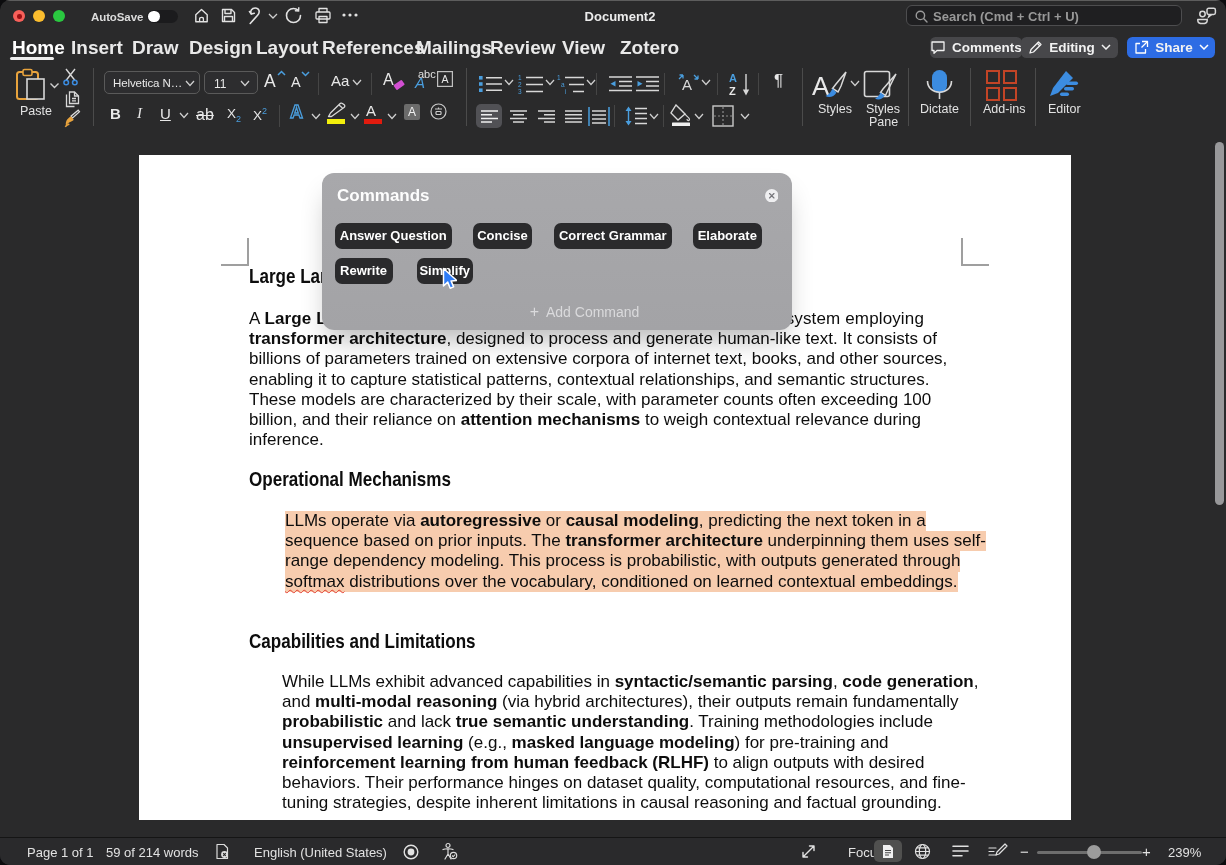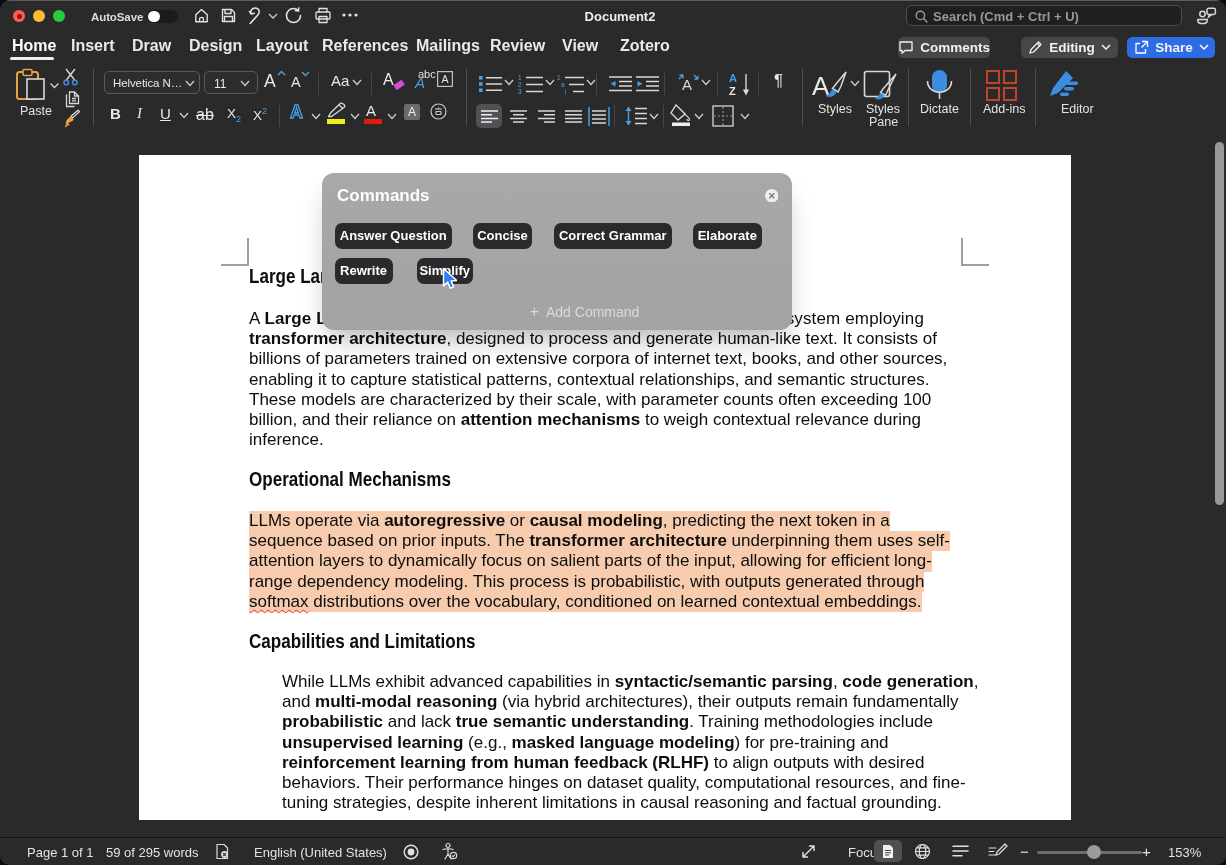--- a/index.html
+++ b/index.html
@@ -8,21 +8,21 @@
   
   #titlebar{left:0;top:0;width:1172px;height:32px;}
   .tl{width:12px;height:12px;border-radius:50%;top:10px;}
   #autosave{left:91px;top:10.5px;font-size:11.5px;font-weight:600;color:#dcdcdc;letter-spacing:-0.1px;}
   #toggle{left:147px;top:10px;width:31px;height:13px;border-radius:7px;background:#1b1b1d;}
   #toggle .knob{position:absolute;left:1px;top:0.7px;width:11.5px;height:11.5px;border-radius:50%;background:#fff;}
   #doctitle{left:0;top:9px;width:1240px;text-align:center;font-size:13px;font-weight:700;color:#ececec;}
   #search{left:906px;top:5px;width:276px;height:21px;border-radius:6px;background:#1f1f21;border:1px solid #4d4d4f;box-sizing:border-box;}
   #search .stext{position:absolute;left:26px;top:2.5px;font-size:13px;font-weight:600;color:#989898;}
   
-  .tab{top:4.5px;font-size:16px;font-weight:600;color:#e9e9e9;}
+  .tab{top:4.5px;font-size:19px;font-weight:600;color:#e9e9e9;}
   #homeunder{left:10px;top:25px;width:44px;height:2.5px;border-radius:2px;background:#ededed;}
   .tbtn{top:4.5px;height:21.5px;border-radius:5.5px;background:#47474a;color:#f2f2f2;font-size:13.5px;font-weight:600;display:flex;align-items:center;justify-content:center;gap:6px;}
   .vdiv{width:1px;background:#4b4b4b;}
   .rlabel{font-size:12.5px;color:#e3e3e3;}
   .combo{border:1px solid #5a5a5a;border-radius:5px;background:#2d2d2f;box-sizing:border-box;color:#e9e9e9;font-size:13px;}
   
   #docarea{left:0;top:137px;width:1226px;height:700px;background:#2a2a2b;overflow:hidden;}
   #page{position:absolute;left:139px;top:18px;width:932px;height:665px;background:#ffffff;}
   .mark{position:absolute;background:#9f9f9f;}
   .doc{position:absolute;left:110px;color:#0d0d0d;font-size:17px;line-height:20.2px;white-space:nowrap;}
@@ -105,21 +105,21 @@
   <div class="abs" id="homeunder"></div>
   <span class="abs tab" style="left:71px;">Insert</span>
   <span class="abs tab" style="left:132px;">Draw</span>
   <span class="abs tab" style="left:189px;">Design</span>
   <span class="abs tab" style="left:256px;">Layout</span>
   <span class="abs tab" style="left:322px;">References</span>
   <span class="abs tab" style="left:416px;">Mailings</span>
   <span class="abs tab" style="left:490px;">Review</span>
   <span class="abs tab" style="left:562px;">View</span>
   <span class="abs tab" style="left:620px;">Zotero</span>
-  <div class="abs tbtn" style="left:898px;width:92px;justify-content:space-between;">
+  <div class="abs tbtn" style="left:930px;width:92px;">
     <svg width="16" height="15" viewBox="0 0 16 15" fill="none" stroke="#f2f2f2" stroke-width="1.3" stroke-linejoin="round">
         <path d="M2 2 H14 V10.5 H7 L4 13.2 V10.5 H2 Z"></path>
       </svg>
     <span>Comments</span>
   </div>
   <div class="abs tbtn" style="left:1021px;width:97px;">
     <svg width="15" height="15" viewBox="0 0 15 15" fill="none" stroke="#f2f2f2" stroke-width="1.3">
         <path d="M2 13 L3 9.5 L10.5 2 L13 4.5 L5.5 12 Z" stroke-linejoin="round"></path>
         <line x1="9.3" y1="3.2" x2="11.8" y2="5.7"></line>
       </svg>
@@ -404,21 +404,21 @@
   <span class="abs rlabel" style="left:983px;top:38px;">Add-ins</span>
 
   <svg class="abs" style="left:1046px;top:5px;" width="34" height="33" viewBox="0 0 34 33">
     <path d="M20 2 L27 9 L12 24 L4 27 L7 19 Z" fill="#3c8ce0"></path>
     <path d="M22 14 H31 M19 19 H29 M16 24 H27" stroke="#3c8ce0" stroke-width="3.2" stroke-linecap="round" fill="none" visibility="hidden"></path>
     <rect x="20" y="12.5" width="12" height="3.4" rx="1.7" fill="#3c8ce0"></rect>
     <rect x="17" y="18" width="12" height="3.4" rx="1.7" fill="#3c8ce0" visibility="hidden"></rect>
     <rect x="18" y="18" width="10" height="3.4" rx="1.7" fill="#3c8ce0"></rect>
     <rect x="14" y="23.5" width="9" height="3.4" rx="1.7" fill="#3c8ce0"></rect>
   </svg>
-  <span class="abs rlabel" style="left:1048px;top:38px;margin-left:13px;">Editor</span>
+  <span class="abs rlabel" style="left:1048px;top:38px;">Editor</span>
 </div>
 
 <div class="abs" id="docarea">
   <div style="position:absolute;left:1214.5px;top:5px;width:9px;height:363px;border-radius:5px;background:#98989a;"></div>
   <div id="page">
 
     <div class="mark" style="left:82px;top:109px;width:28px;height:1.6px;"></div>
     <div class="mark" style="left:108.4px;top:83px;width:1.6px;height:27.6px;"></div>
     <div class="mark" style="left:822px;top:109px;width:28px;height:1.6px;"></div>
     <div class="mark" style="left:822px;top:83px;width:1.6px;height:27.6px;"></div>
@@ -428,24 +428,23 @@
     <div class="doc" style="top:154px;"><span style="letter-spacing:0.14px;">A <b>Large Language Model (LLM)</b> is an advanced artificial intelligence system employing</span><br>
 <b>transformer architecture</b>, designed to process and generate human-like text. It consists of<br>
 billions of parameters trained on extensive corpora of internet text, books, and other sources,<br>
 enabling it to capture statistical patterns, contextual relationships, and semantic structures.<br>
 These models are characterized by their scale, with parameter counts often exceeding 100<br>
 billion, and their reliance on <b>attention mechanisms</b> to weigh contextual relevance during<br>
 inference.</div>
 
     <div class="doc h" style="top:314px;">Operational Mechanisms</div>
 
-    <div class="doc" style="top:356px;">
+    <div class="doc" style="top:356px;margin-left:36px;">
       <div class="hl">LLMs operate via <b>autoregressive</b> or <b>causal modeling</b>, predicting the next token in a</div>
       <div class="hl">sequence based on prior inputs. The <b>transformer architecture</b> underpinning them uses self-</div>
-      <div class="hl">attention layers to dynamically focus on salient parts of the input, allowing for efficient long-</div>
       <div class="hl">range dependency modeling. This process is probabilistic, with outputs generated through</div>
       <div class="hl"><span class="sq">softmax</span> distributions over the vocabulary, conditioned on learned contextual embeddings.</div>
     </div>
 
     <div class="doc h" style="top:476px;">Capabilities and Limitations</div>
 
     <div class="doc" style="top:517px;margin-left:33px;">While LLMs exhibit advanced capabilities in <b>syntactic/semantic parsing</b>, <b>code generation</b>,<br>
 and <b>multi-modal reasoning</b> (via hybrid architectures), their outputs remain fundamentally<br>
 <b>probabilistic</b> and lack <b>true semantic understanding</b>. Training methodologies include<br>
 <b>unsupervised learning</b> (e.g., <b>masked language modeling</b>) for pre-training and<br>
@@ -469,21 +468,21 @@
   <div class="cmdbtn" style="left:94.5px;top:85px;width:56.5px;">Simplify</div>
   <div id="addcmd" style="top:130px;"><span style="font-size:16px;">+</span>&nbsp; Add Command</div>
 </div>
 
 <svg class="abs" style="left:441px;top:267px;" width="16" height="24" viewBox="0 0 16 24">
     <path d="M2.5 1.5 L2.5 19 L6.7 15.1 L9.2 21.3 L12.6 19.9 L10.1 13.9 L15.8 13.5 Z" fill="#2f7cf6" stroke="#fff" stroke-width="1.5" stroke-linejoin="round"></path>
   </svg>
 
 <div class="abs" id="statusbar">
   <span class="abs st" style="left:27px;">Page 1 of 1</span>
-  <span class="abs st" style="left:106px;">59 of 295 words</span>
+  <span class="abs st" style="left:106px;">59 of 214 words</span>
   <svg class="abs" style="left:214px;top:5px;" width="16" height="17" viewBox="0 0 16 17" fill="none" stroke="#dcdcdc" stroke-width="1.2">
       <path d="M3 1.5 H10 L13.5 5 V15.5 H3 Z" stroke-linejoin="round"></path>
       <circle cx="10.5" cy="11.5" r="3.4" fill="#dcdcdc" stroke="none"></circle>
       <path d="M9.2 10.2 L11.8 12.8 M11.8 10.2 L9.2 12.8" stroke="#262626" stroke-width="1.1"></path>
     </svg>
   <span class="abs st" style="left:254px;">English (United States)</span>
   <svg class="abs" style="left:403px;top:5.5px;" width="16" height="16" viewBox="0 0 16 16">
       <circle cx="8" cy="8" r="6.8" fill="none" stroke="#e2e2e2" stroke-width="1.4"></circle>
       <circle cx="8" cy="8" r="3.4" fill="#e2e2e2"></circle>
     </svg>
@@ -513,14 +512,14 @@
       <path d="M1 1.2 H16 M1 6 H16 M1 10.8 H10"></path>
     </svg>
   <svg class="abs" style="left:988px;top:5px;" width="20" height="16" viewBox="0 0 20 16" fill="none" stroke="#e0e0e0" stroke-width="1.2">
       <path d="M1 5 H8 M1 8.5 H6 M1 12 H8" stroke-linecap="round"></path>
       <path d="M17 1 L19 3 L11 11 L8 12 L9 9 Z" stroke-linejoin="round"></path>
     </svg>
   <span class="abs st" style="left:1020px;top:5px;font-size:15px;">−</span>
   <div class="abs" style="left:1037px;top:12.5px;width:105px;height:3px;border-radius:2px;background:#6e6e6e;"></div>
   <div class="abs" style="left:1087px;top:6.5px;width:14px;height:14px;border-radius:50%;background:#9c9c9c;"></div>
   <span class="abs st" style="left:1142px;top:5px;font-size:15px;">+</span>
-  <span class="abs st" style="left:1168px;">153%</span>
+  <span class="abs st" style="left:1168px;">239%</span>
 </div>
 
 </body></html>

